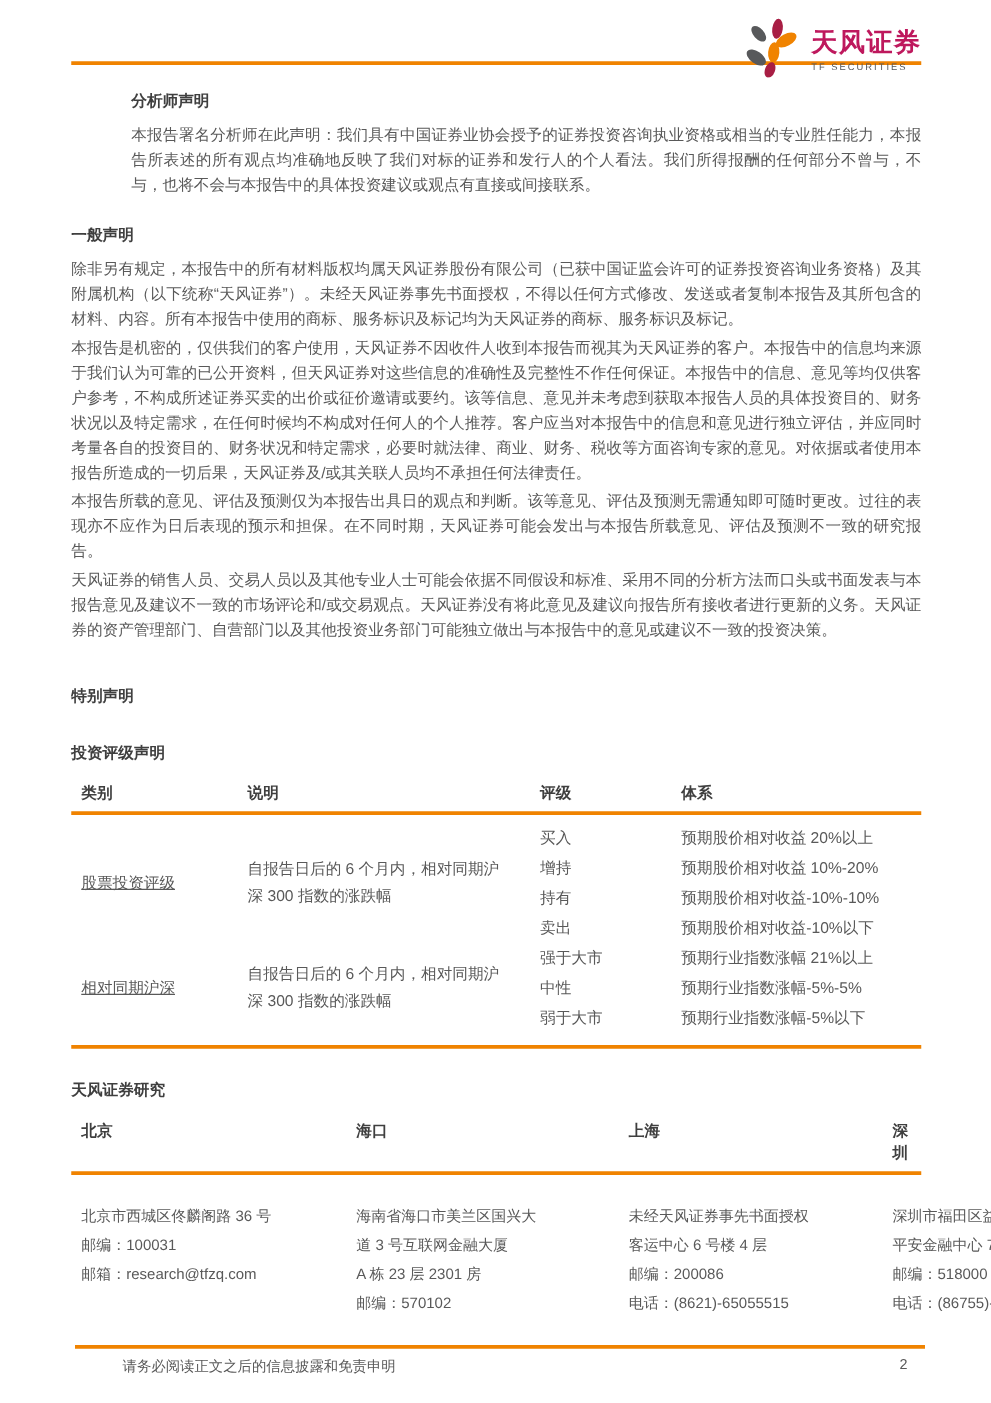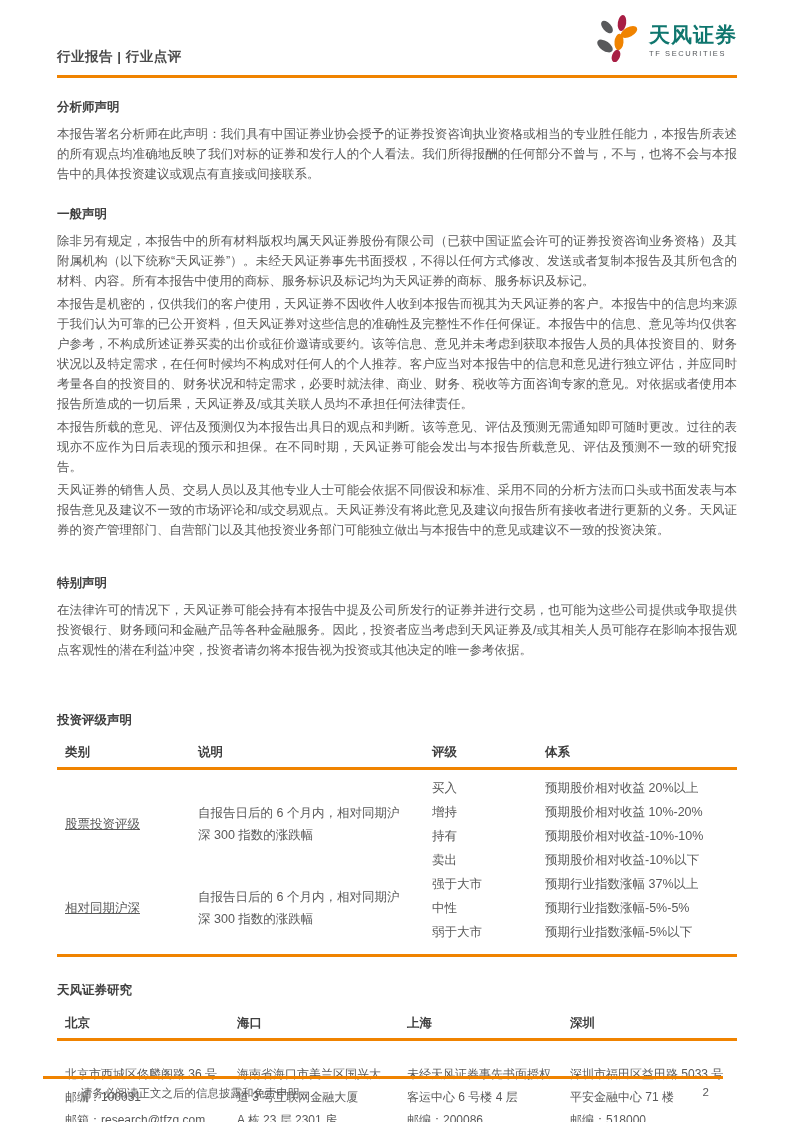--- a/index.html
+++ b/index.html
@@ -41,21 +41,21 @@
     position: absolute;
     right: 0;
     top: 14px;
     display: flex;
     align-items: center;
   }
   .logo-text { margin-left: 8px; }
   .logo-cn {
     font-size: 21px;
     font-weight: bold;
-    color: #0f766e;
+    color: #be185d;
     letter-spacing: 1px;
     line-height: 24px;
   }
   .logo-en {
     font-size: 7.5px;
     color: #53565a;
     letter-spacing: 1.6px;
     margin-top: 2px;
   }
 
@@ -66,26 +66,26 @@
     color: #3f3f3f;
     margin-bottom: 8px;
   }
   .para {
     font-size: 12.5px;
     line-height: 20px;
     text-align: justify;
     color: #595959;
     margin-bottom: 3px;
   }
-  #analyst-section { margin-top: 21px; }
+  #analyst-section { margin-top: 21px; margin-left: 48px; }
   #general-section { margin-top: 22px; }
   #special-section { margin-top: 35px; }
 
   
-  #rating-section { margin-top: 52px; }
+  #rating-section { margin-top: 28px; }
   .rt-header {
     display: grid;
     grid-template-columns: 133px 234px 113px 1fr;
     margin-top: 15px;
     font-weight: bold;
     color: #3f3f3f;
     font-size: 12.5px;
   }
   .rt-header > div { padding-left: 8px; }
   .rt-header-rule { height: 3px; background: #f08300; margin-top: 6px; }
@@ -107,40 +107,41 @@
   .rt-row > div { padding-left: 8px; }
   .rt-body { padding-top: 6px; padding-bottom: 6px; }
   .rt-bottom-rule { height: 3px; background: #f08300; margin-top: 4px; }
 
   
   #research-section { margin-top: 25px; }
   .office-grid {
     display: grid;
     grid-template-columns: 172px 170px 163px 1fr;
     margin-top: 16px;
+    gap: 48px;
   }
   .office-grid > div { padding-left: 8px; }
   .office-city {
     font-weight: bold;
     color: #3f3f3f;
     font-size: 12.5px;
   }
   .office-rule { height: 3px; background: #f08300; margin-top: 6px; }
   .office-lines { padding-top: 6px; }
   .office-line {
     font-size: 12px;
     line-height: 23px;
     color: #595959;
     white-space: nowrap;
   }
 
   
   .footer {
     position: absolute;
-    left: 43px;
+    left: 60px;
     width: 680px;
     top: 1076px;
   }
   .footer-rule { height: 2.5px; background: #f08300; }
   .footer-row {
     display: flex;
     justify-content: space-between;
     margin-top: 7px;
     font-size: 11.5px;
     color: #595959;
@@ -148,21 +149,20 @@
   .footer-disclaimer { padding-left: 38px; }
   .footer-page { padding-right: 14px; }
 </style>
 </head>
 <body>
 
 <div class="page">
   <div class="content">
 
     <div class="header">
-      <div class="breadcrumb">行业报告 | 行业点评</div>
       <div class="logo">
         <span>
           <svg width="44" height="48" viewBox="0 0 44 48">
             <ellipse cx="25" cy="9" rx="4.2" ry="8" fill="#a81e44" transform="rotate(8 25 9)"></ellipse>
             <ellipse cx="10" cy="13" rx="4.2" ry="7.5" fill="#58595b" transform="rotate(-42 10 13)"></ellipse>
             <ellipse cx="32" cy="18" rx="4.8" ry="9" fill="#f08300" transform="rotate(62 32 18)"></ellipse>
             <ellipse cx="22" cy="28" rx="4.5" ry="8.2" fill="#f08300" transform="rotate(5 22 28)"></ellipse>
             <ellipse cx="8" cy="32" rx="4.8" ry="8.8" fill="#58595b" transform="rotate(-55 8 32)"></ellipse>
             <ellipse cx="19" cy="42" rx="4" ry="6.5" fill="#a81e44" transform="rotate(20 19 42)"></ellipse>
           </svg>
@@ -183,21 +183,20 @@
     <div id="general-section">
       <div class="section-title">一般声明</div>
       <p class="para">除非另有规定，本报告中的所有材料版权均属天风证券股份有限公司（已获中国证监会许可的证券投资咨询业务资格）及其附属机构（以下统称“天风证券”）。未经天风证券事先书面授权，不得以任何方式修改、发送或者复制本报告及其所包含的材料、内容。所有本报告中使用的商标、服务标识及标记均为天风证券的商标、服务标识及标记。</p>
       <p class="para">本报告是机密的，仅供我们的客户使用，天风证券不因收件人收到本报告而视其为天风证券的客户。本报告中的信息均来源于我们认为可靠的已公开资料，但天风证券对这些信息的准确性及完整性不作任何保证。本报告中的信息、意见等均仅供客户参考，不构成所述证券买卖的出价或征价邀请或要约。该等信息、意见并未考虑到获取本报告人员的具体投资目的、财务状况以及特定需求，在任何时候均不构成对任何人的个人推荐。客户应当对本报告中的信息和意见进行独立评估，并应同时考量各自的投资目的、财务状况和特定需求，必要时就法律、商业、财务、税收等方面咨询专家的意见。对依据或者使用本报告所造成的一切后果，天风证券及/或其关联人员均不承担任何法律责任。</p>
       <p class="para">本报告所载的意见、评估及预测仅为本报告出具日的观点和判断。该等意见、评估及预测无需通知即可随时更改。过往的表现亦不应作为日后表现的预示和担保。在不同时期，天风证券可能会发出与本报告所载意见、评估及预测不一致的研究报告。</p>
       <p class="para">天风证券的销售人员、交易人员以及其他专业人士可能会依据不同假设和标准、采用不同的分析方法而口头或书面发表与本报告意见及建议不一致的市场评论和/或交易观点。天风证券没有将此意见及建议向报告所有接收者进行更新的义务。天风证券的资产管理部门、自营部门以及其他投资业务部门可能独立做出与本报告中的意见或建议不一致的投资决策。</p>
     </div>
 
     <div id="special-section">
       <div class="section-title">特别声明</div>
-      <p class="para">在法律许可的情况下，天风证券可能会持有本报告中提及公司所发行的证券并进行交易，也可能为这些公司提供或争取提供投资银行、财务顾问和金融产品等各种金融服务。因此，投资者应当考虑到天风证券及/或其相关人员可能存在影响本报告观点客观性的潜在利益冲突，投资者请勿将本报告视为投资或其他决定的唯一参考依据。</p>
     </div>
 
     <div id="rating-section">
       <div class="section-title">投资评级声明</div>
 
       <div class="rt-header">
         <div>类别</div>
         <div>说明</div>
         <div>评级</div>
         <div>体系</div>
@@ -228,21 +227,21 @@
             </div>
           </div>
         </div>
 
         <div class="rt-group">
           <div class="rt-cat">相对同期沪深</div>
           <div class="rt-desc">自报告日后的 6 个月内，相对同期沪深 300 指数的涨跌幅</div>
           <div class="rt-rows">
             <div class="rt-row">
               <div>强于大市</div>
-              <div>预期行业指数涨幅 37%以上</div>
+              <div>预期行业指数涨幅 21%以上</div>
             </div>
             <div class="rt-row">
               <div>中性</div>
               <div>预期行业指数涨幅-5%-5%</div>
             </div>
             <div class="rt-row">
               <div>弱于大市</div>
               <div>预期行业指数涨幅-5%以下</div>
             </div>
           </div>

